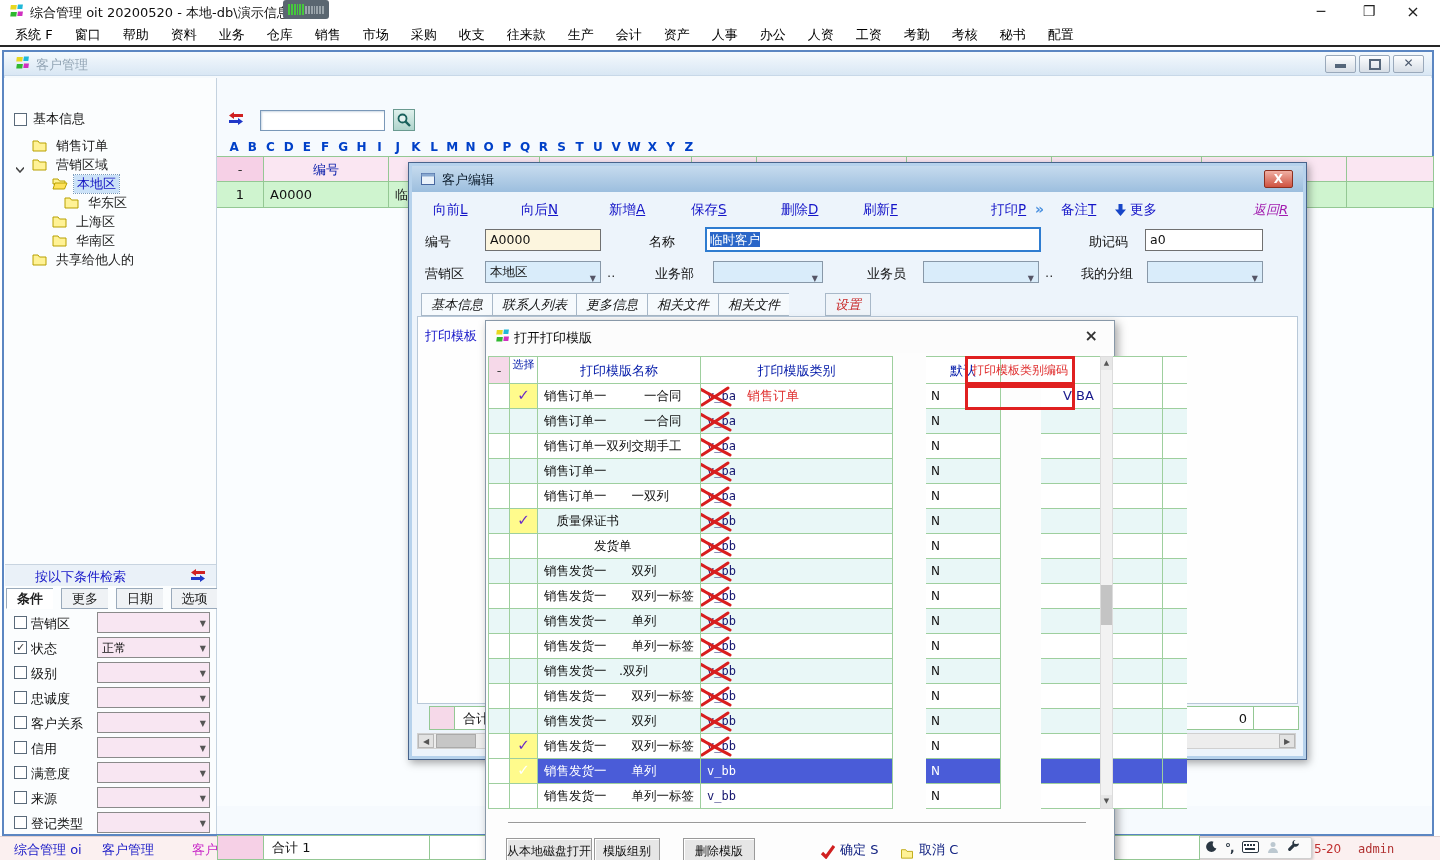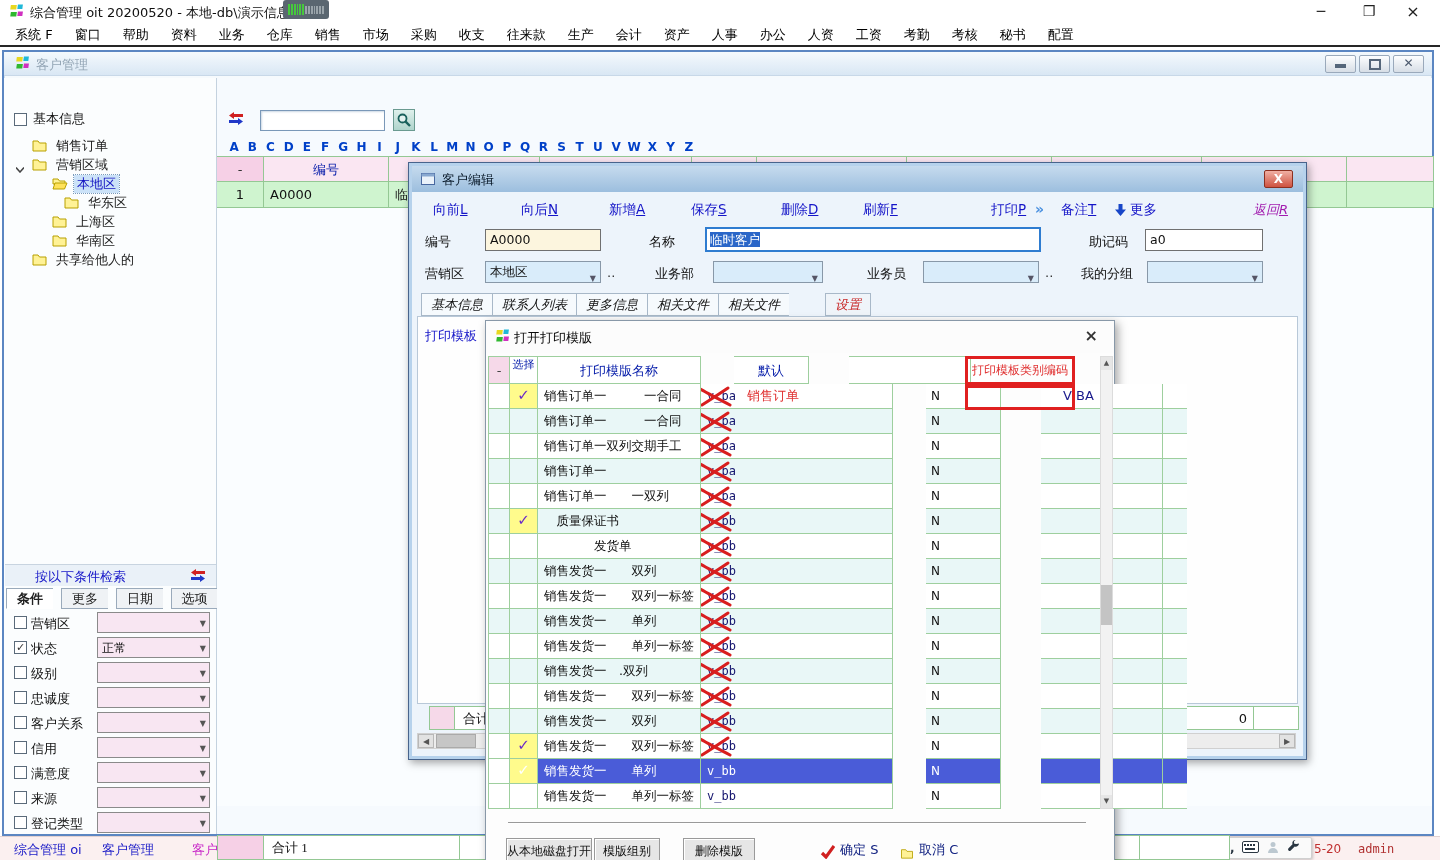--- a/index.html
+++ b/index.html
@@ -480,21 +480,21 @@
             <span class="md" data-interactable="false" style="width: 152px;"></span>
             <span class="md" data-interactable="false" style="width: 65px;"></span>
             <span class="md" data-interactable="false" style="width: 150px;"></span>
             <span class="md" data-interactable="false" style="width: 145px;"></span>
             <span class="md" data-interactable="false" style="width: 150px;"></span>
             <span class="md" data-interactable="false" style="width: 145px;"></span>
             <span class="md" data-interactable="false" style="width: 87px;"></span>
           </div>
         <div class="mrow" id="custFooter" style="top:679px;" data-interactable="false">
             <span class="mf first" data-interactable="false" style="width: 47px;"></span>
-            <span class="mf" data-interactable="false" style="width: 196px; font-family: Liberation Serif, serif;">合计 1</span>
+            <span class="mf" data-interactable="false" style="width: 166px;">合计 1</span>
             <span class="mf" data-interactable="false" style="width: 233px;"></span>
             <span class="mf" data-interactable="false" style="width: 240px;"></span>
             <span class="mf" data-interactable="false" style="width: 207px;"></span>
             <span class="mf" data-interactable="false" style="width: 90px;"></span>
           </div>
       </div>
     </div>
   </div>
 
   <div class="ce-dialog" data-interactable="false">
@@ -583,20 +583,21 @@
             </g>
           </svg></span>
       <span class="pt-title" data-interactable="false">打开打印模版</span>
       <span class="pt-close" data-interactable="true">×</span>
     </div>
     <div class="pt-table" data-interactable="false">
       <div class="pt-hrow" id="ptHeader" data-interactable="false">
           <span class="c rowhdr" data-interactable="false">-</span>
           <span class="c check" data-interactable="false">选择</span>
           <span class="c name" data-interactable="false">打印模版名称</span>
+          <span class="c type" data-interactable="false">打印模版类别</span>
           <span class="c def" data-interactable="false">默认</span>
           <span class="c extra" data-interactable="false"></span>
           <span class="c sliver" data-interactable="false"></span>
         </div>
       <div id="ptRows" data-interactable="false">
           <div class="pt-row" data-interactable="true">
             <span class="c rowhdr" data-interactable="false"></span>
             <span class="c check on" data-interactable="true">✓</span>
             <span class="c name" data-interactable="false">销售订单一　　　一合同</span>
             <span class="c type" data-interactable="false"><span class="code" data-interactable="false">v_ba</span><span class="xwrap" data-interactable="false"><svg width="38" height="23" viewBox="0 0 38 23">

